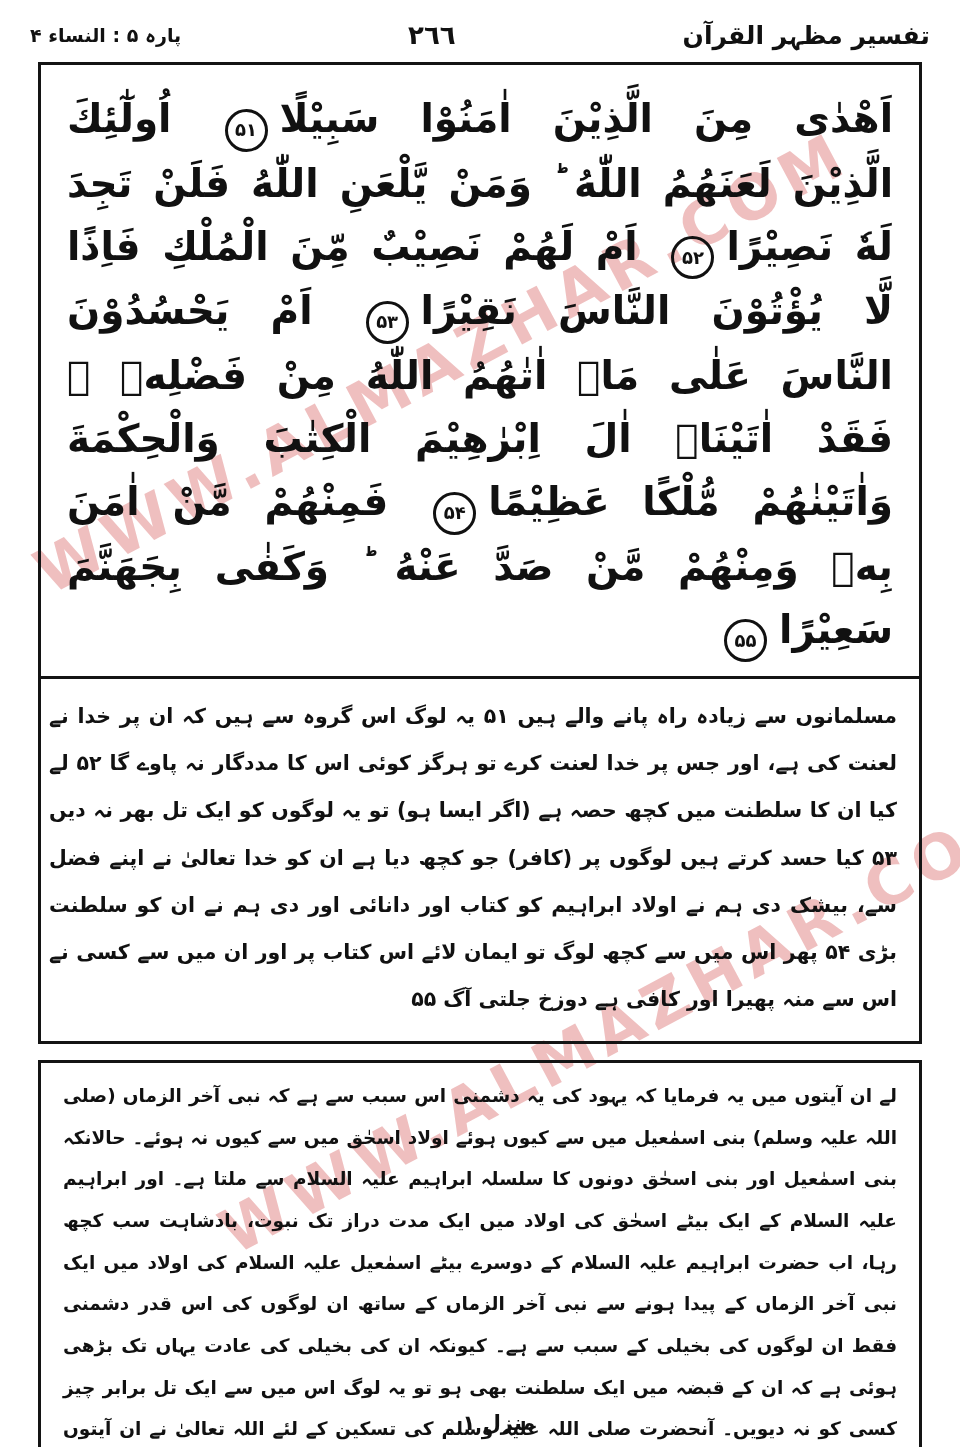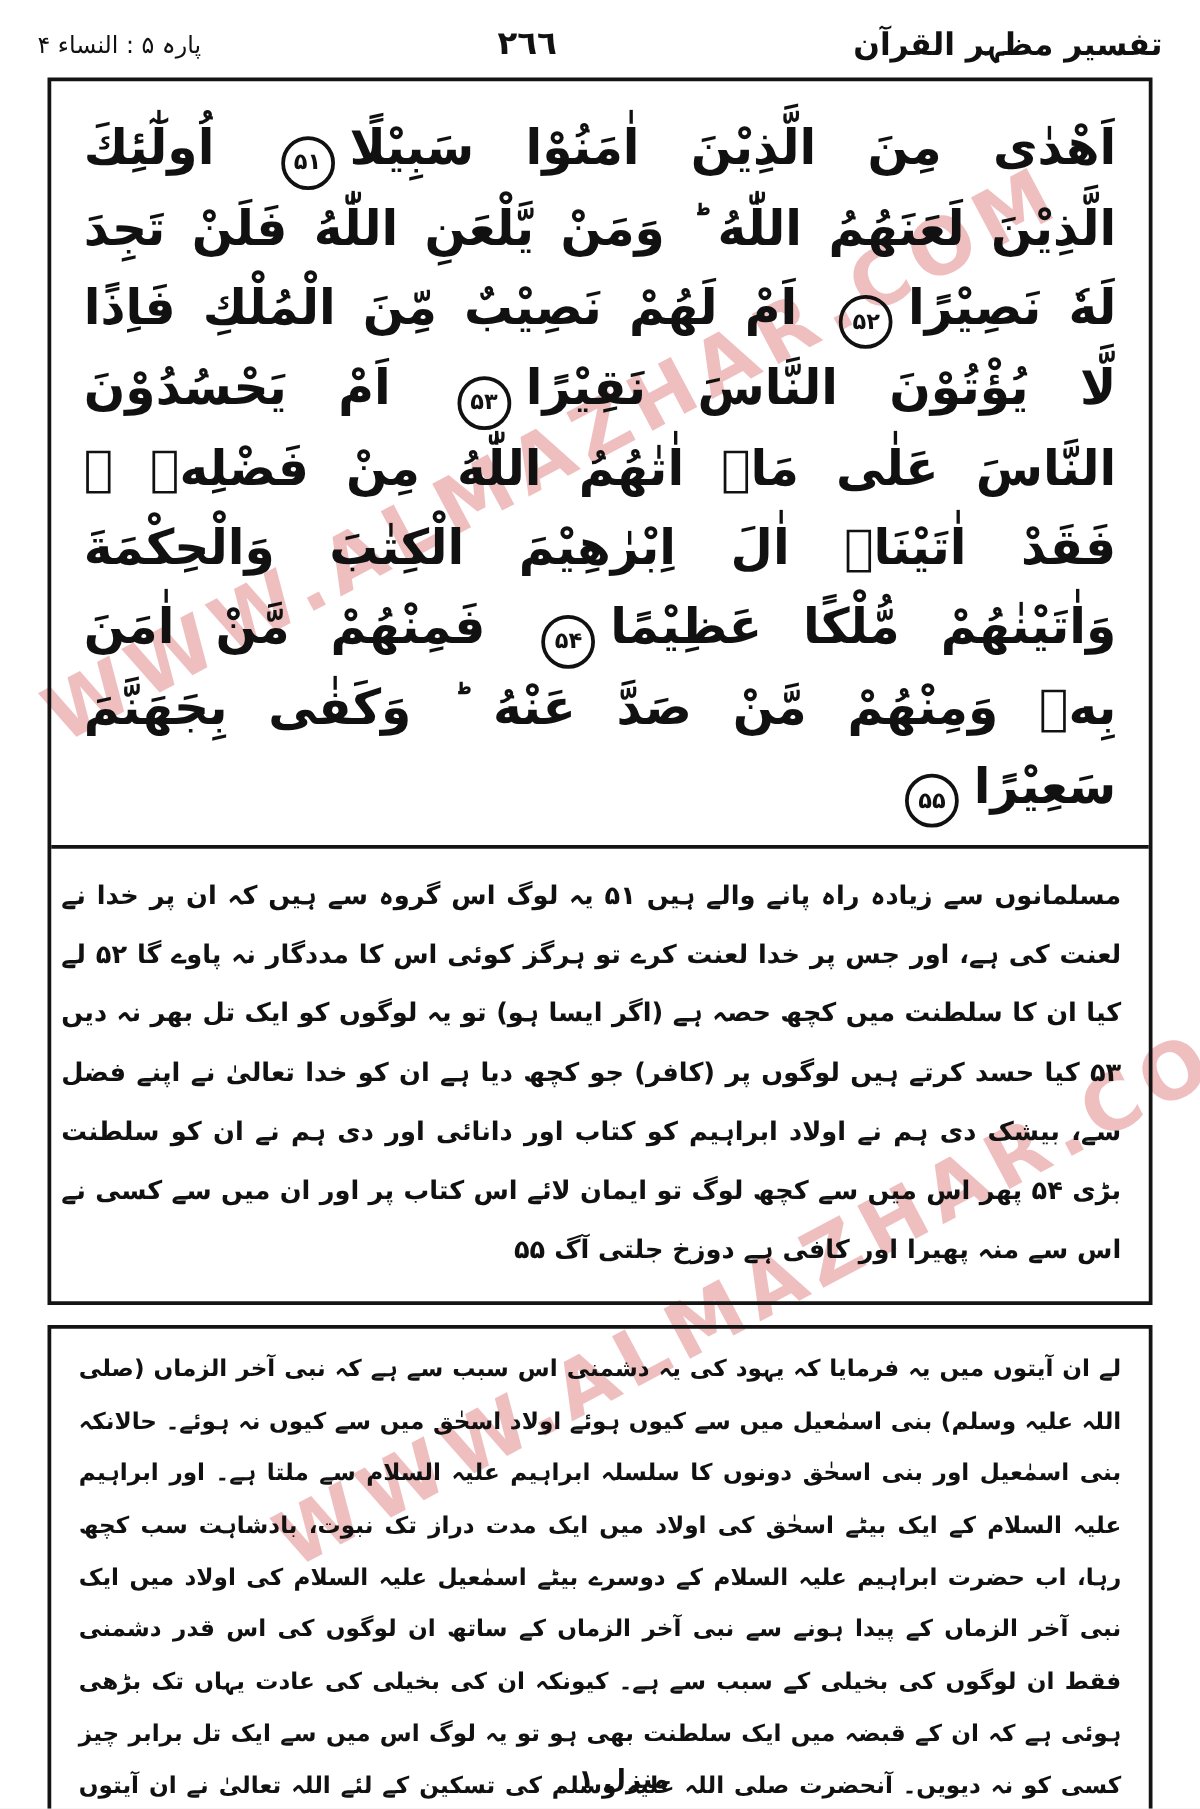--- a/index.html
+++ b/index.html
@@ -19,21 +19,21 @@
   .header {
     display: flex;
     flex-direction: row;
     justify-content: space-between;
     align-items: center;
     direction: rtl;
     padding: 20px 30px 8px 30px;
   }
   .header .book-title { font-size: 25px; font-weight: bold; }
   .header .page-number { font-size: 26px; font-weight: bold; letter-spacing: 2px; }
-  .header .surah-ref { font-size: 19px; font-weight: normal; }
+  .header .surah-ref { font-size: 19px; font-weight: bold; }
 
   
   .box {
     border: 3px solid #141414;
     margin: 4px 38px 0 38px;
     background: transparent;
     position: relative;
     z-index: 2;
   }
   .quran-section {

